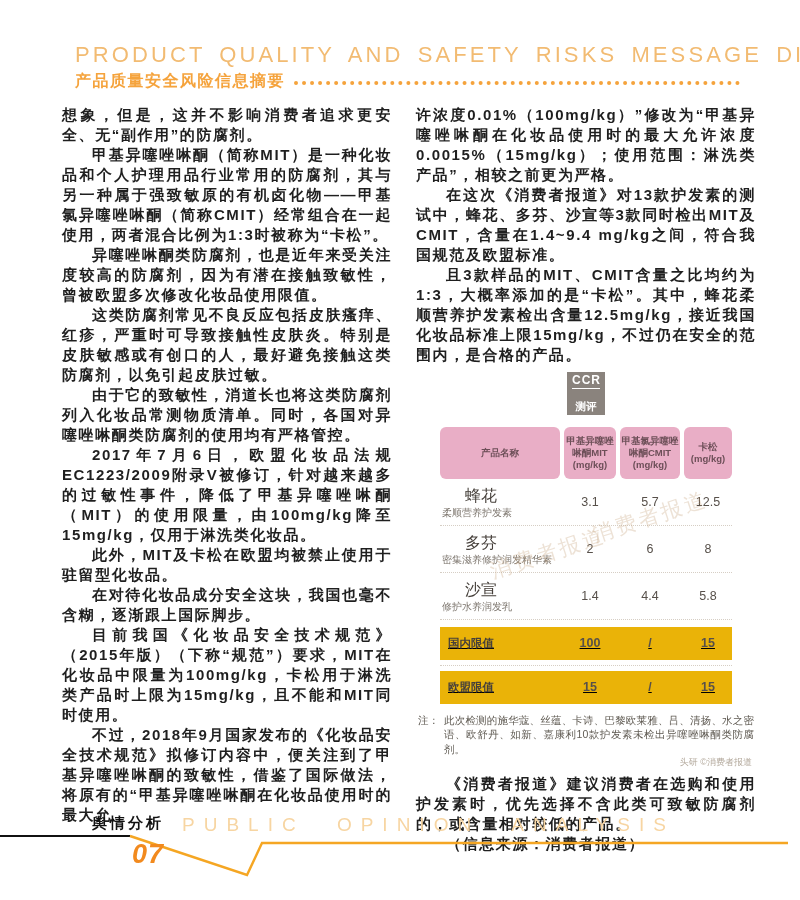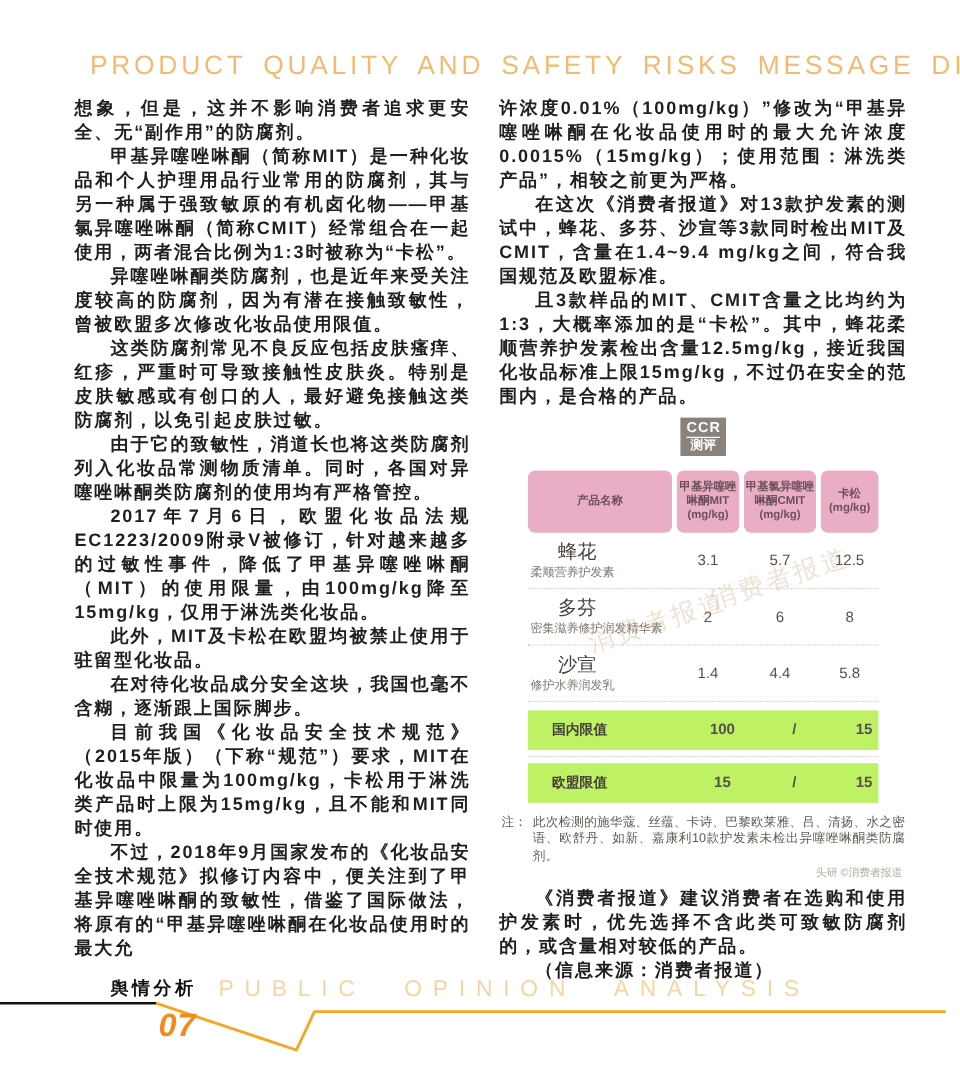--- a/index.html
+++ b/index.html
@@ -18,42 +18,42 @@
   .col-left{width:330px;flex:0 0 330px;}
   .col-right{width:340px;flex:0 0 340px;}
   .body-p{margin:0;font-size:15px;line-height:20px;font-weight:700;color:#1f1f1f;
           text-align:justify;letter-spacing:1.6px;}
   .indent{text-indent:2em;}
 
   
   .ccr-row{display:flex;align-items:center;margin-top:7px;flex-direction:column;}
   .ccr-badge{background:#8a837d;color:#ffffff;width:38px;padding:2px 0 3px 0;text-align:center;line-height:1.05;}
   .ccr-l1{display:block;font-size:12px;font-weight:800;letter-spacing:1px;border-bottom:1px solid #ffffff;margin:0 5px;padding-bottom:1px;}
-  .ccr-l2{display:block;font-size:10.5px;font-weight:700;margin-top:1px;}
+  .ccr-l2{display:block;font-size:10.5px;font-weight:700;margin-top:12px;}
   .ccr-rule{flex:1;height:0;border-top:1px solid #8a837d;}
 
   
   .table-title{margin:15px 0 0 0;text-align:center;font-size:15px;font-weight:600;color:#3c3c3c;letter-spacing:0.5px;}
   .tt-bold{font-weight:800;color:#222222;}
   .result-table{position:relative;width:292px;margin:11px 0 0 24px;}
   .wm{position:absolute;color:rgba(196,160,120,0.30);font-size:21px;letter-spacing:3px;
       transform:rotate(-18deg);pointer-events:none;white-space:nowrap;}
   .wm1{left:48px;top:112px;}
   .wm2{left:150px;top:76px;}
   .tgrid{display:grid;grid-template-columns:120px 52px 60px 48px;column-gap:4px;}
   .thead .th{background:#e9aec6;border-radius:6px;min-height:46px;display:flex;flex-direction:column;
              justify-content:center;text-align:center;font-size:9.5px;font-weight:700;color:#6d4f58;
              line-height:1.25;padding:3px 1px;}
   .th .unit{display:block;font-weight:700;}
   .trow{align-items:center;padding:7px 0 6px 0;border-bottom:1px dotted #d6cec4;}
   .tname{padding-left:2px;}
   .brand{font-size:16px;font-weight:400;color:#46403b;line-height:1.25;margin-left:23px;}
   .prod{font-size:10px;color:#7d766e;line-height:1.3;}
   .tval{text-align:center;font-size:12.5px;color:#57504a;}
-  .limit-row{background:#bef264;align-items:center;padding:9px 12px;margin-top:5px;}
+  .limit-row{background:#eab308;align-items:center;padding:9px 0;margin-top:5px;text-decoration:underline;}
   .limit-row.first{margin-top:7px;}
   .llabel{font-size:11.5px;font-weight:800;color:#46403b;padding-left:8px;}
   .limit-row .tval{font-weight:700;}
   .limit-sep{height:0;border-top:1px dotted #d6cec4;margin-top:5px;}
 
   .note{display:flex;margin:9px 0 0 2px;width:336px;}
   .note-label{flex:0 0 26px;font-size:10.5px;color:#5f5a52;line-height:14.5px;}
   .note-text{flex:1;font-size:10.5px;color:#5f5a52;line-height:14.5px;text-align:justify;}
   .credit{text-align:right;font-size:9px;color:#b4aa9d;margin:0 4px 0 0;}
 
@@ -69,20 +69,24 @@
   .foot-num{position:absolute;left:132px;top:31px;font-size:27px;font-weight:800;font-style:italic;
             color:#f28a1e;letter-spacing:1px;}
 </style>
 </head>
 <body>
 
 <div class="page">
 
   <header class="masthead">
     <div class="title-en">PRODUCT QUALITY AND SAFETY RISKS MESSAGE DIGEST</div>
+    <div class="title-row">
+      <span class="title-zh">产品质量安全风险信息摘要</span>
+      <span class="dotline"></span>
+    </div>
   </header>
 
   <main class="columns">
 
     <section class="col col-left">
       <p class="body-p">想象，但是，这并不影响消费者追求更安全、无“副作用”的防腐剂。</p>
       <p class="body-p indent">甲基异噻唑啉酮（简称MIT）是一种化妆品和个人护理用品行业常用的防腐剂，其与另一种属于强致敏原的有机卤化物——甲基氯异噻唑啉酮（简称CMIT）经常组合在一起使用，两者混合比例为1:3时被称为“卡松”。</p>
       <p class="body-p indent">异噻唑啉酮类防腐剂，也是近年来受关注度较高的防腐剂，因为有潜在接触致敏性，曾被欧盟多次修改化妆品使用限值。</p>
       <p class="body-p indent">这类防腐剂常见不良反应包括皮肤瘙痒、红疹，严重时可导致接触性皮肤炎。特别是皮肤敏感或有创口的人，最好避免接触这类防腐剂，以免引起皮肤过敏。</p>
       <p class="body-p indent">由于它的致敏性，消道长也将这类防腐剂列入化妆品常测物质清单。同时，各国对异噻唑啉酮类防腐剂的使用均有严格管控。</p>

